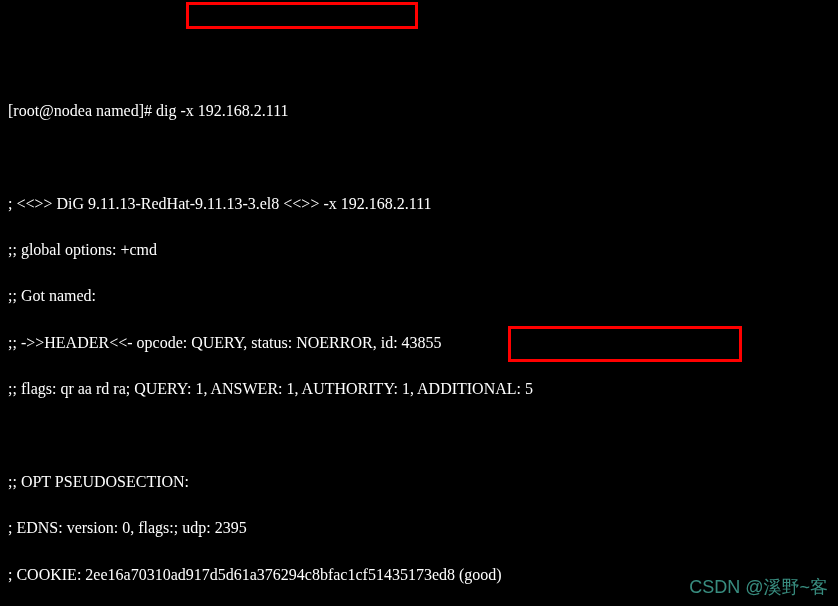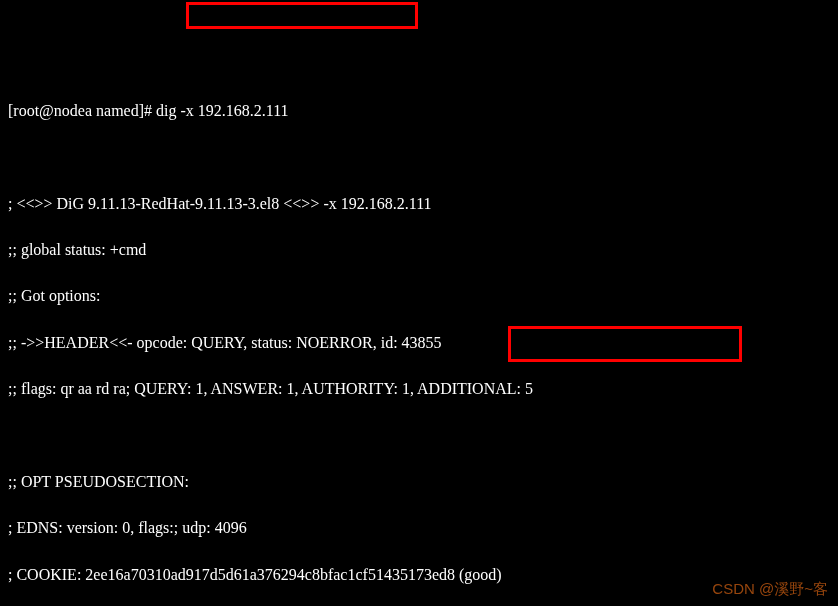--- a/index.html
+++ b/index.html
@@ -39,41 +39,41 @@
       top: 326px;
       left: 508px;
       width: 234px;
       height: 36px;
       pointer-events: none;
     }
     .watermark {
       position: absolute;
       bottom: 6px;
       right: 10px;
-      color: #f97316;
-      font-size: 15px;
+      color: #5eead4;
+      font-size: 18px;
       opacity: 0.6;
       font-family: sans-serif;
     }
   </style>
 </head>
 <body>
 
 
 
 <span class="line"><span>[root@nodea named]</span><span># </span><span>dig -x 192.168.2.111</span></span>
 <span class="line"> </span>
 <span class="line">; &lt;&lt;&gt;&gt; DiG 9.11.13-RedHat-9.11.13-3.el8 &lt;&lt;&gt;&gt; -x 192.168.2.111</span>
-<span class="line">;; global status: +cmd</span>
-<span class="line">;; Got options:</span>
+<span class="line">;; global options: +cmd</span>
+<span class="line">;; Got named:</span>
 <span class="line">;; -&gt;&gt;HEADER&lt;&lt;- opcode: QUERY, status: NOERROR, id: 43855</span>
 <span class="line">;; flags: qr aa rd ra; QUERY: 1, ANSWER: 1, AUTHORITY: 1, ADDITIONAL: 5</span>
 <span class="line"> </span>
 <span class="line">;; OPT PSEUDOSECTION:</span>
-<span class="line">; EDNS: version: 0, flags:; udp: 4096</span>
+<span class="line">; EDNS: version: 0, flags:; udp: 2395</span>
 <span class="line">; COOKIE: 2ee16a70310ad917d5d61a376294c8bfac1cf51435173ed8 (good)</span>
 
 
 
 
 
 
 
 
 

